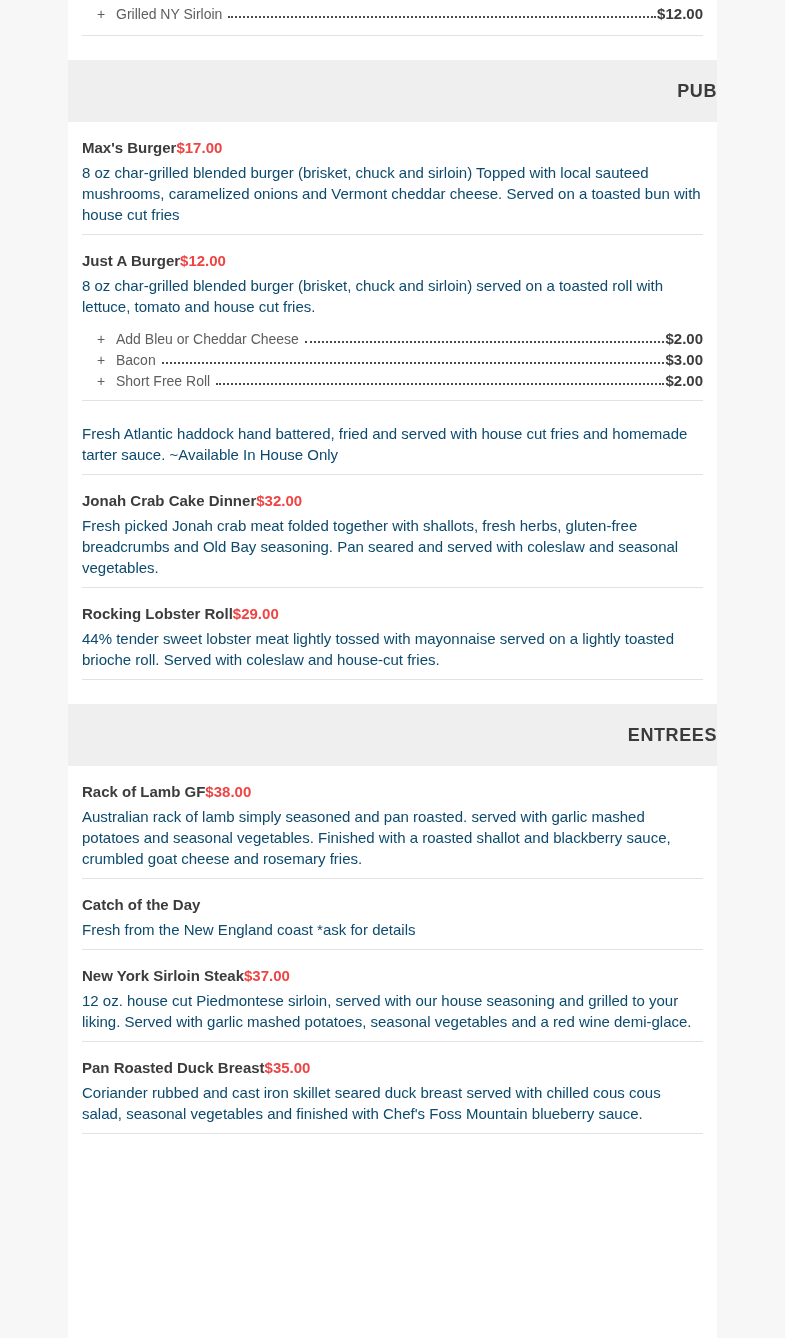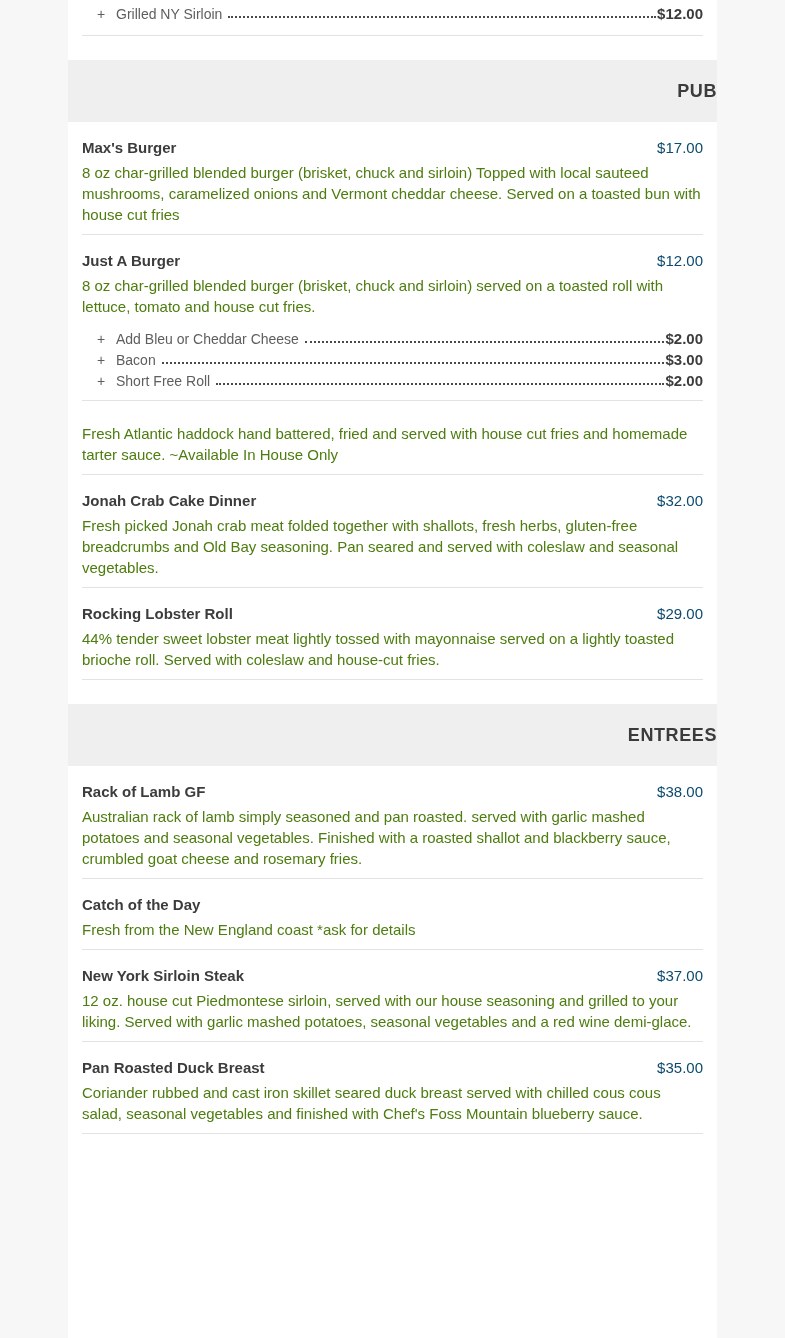--- a/index.html
+++ b/index.html
@@ -33,43 +33,43 @@
     font-size: 18px;
     line-height: 22px;
     font-weight: 700;
     letter-spacing: 0.6px;
     color: #3b3b3b;
   }
   .section-items { padding: 0 14px; }
   .menu-item { padding-top: 17px; }
   .item-header {
     display: flex;
-    justify-content: space-between;
+    justify-content: flex-start;
     align-items: baseline;
   }
   .item-name {
     margin: 0;
     font-size: 15px;
     line-height: 18px;
     font-weight: 700;
     color: #3c3c3c;
   }
   .item-price {
     flex: 0 0 auto;
     font-size: 15px;
     line-height: 18px;
-    font-weight: 400;
-    color: #0c4a6e;
+    font-weight: 700;
+    color: #ef4444;
     white-space: nowrap;
   }
   .item-desc {
     margin: 5px 0 9px;
     font-size: 15px;
     line-height: 21px;
-    color: #4d7c0f;
+    color: #0c4a6e;
   }
   .addons { margin: 0 0 11px; padding-left: 15px; }
   .addon-row {
     display: flex;
     align-items: flex-end;
     height: 21px;
     font-size: 14px;
     color: #5e5e5e;
   }
   .addon-plus { flex: 0 0 auto; width: 19px; }

